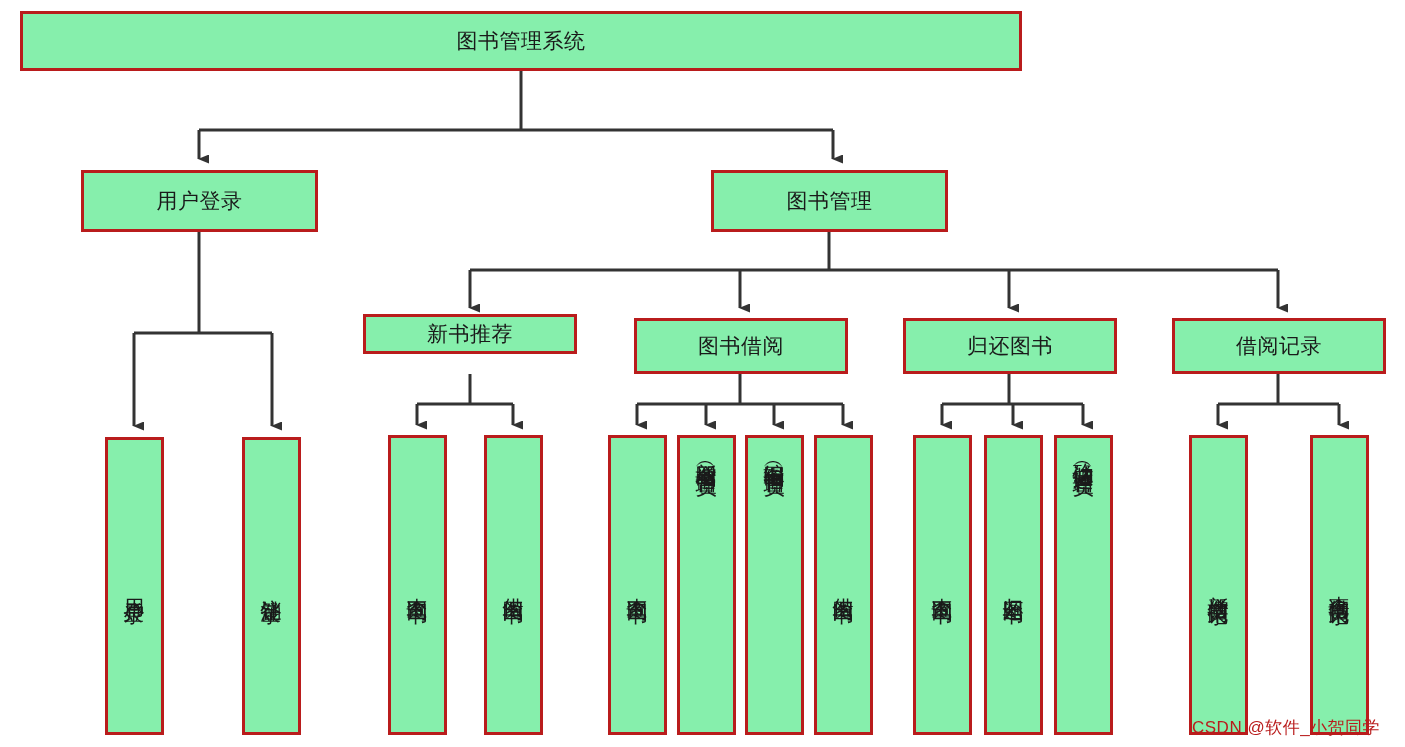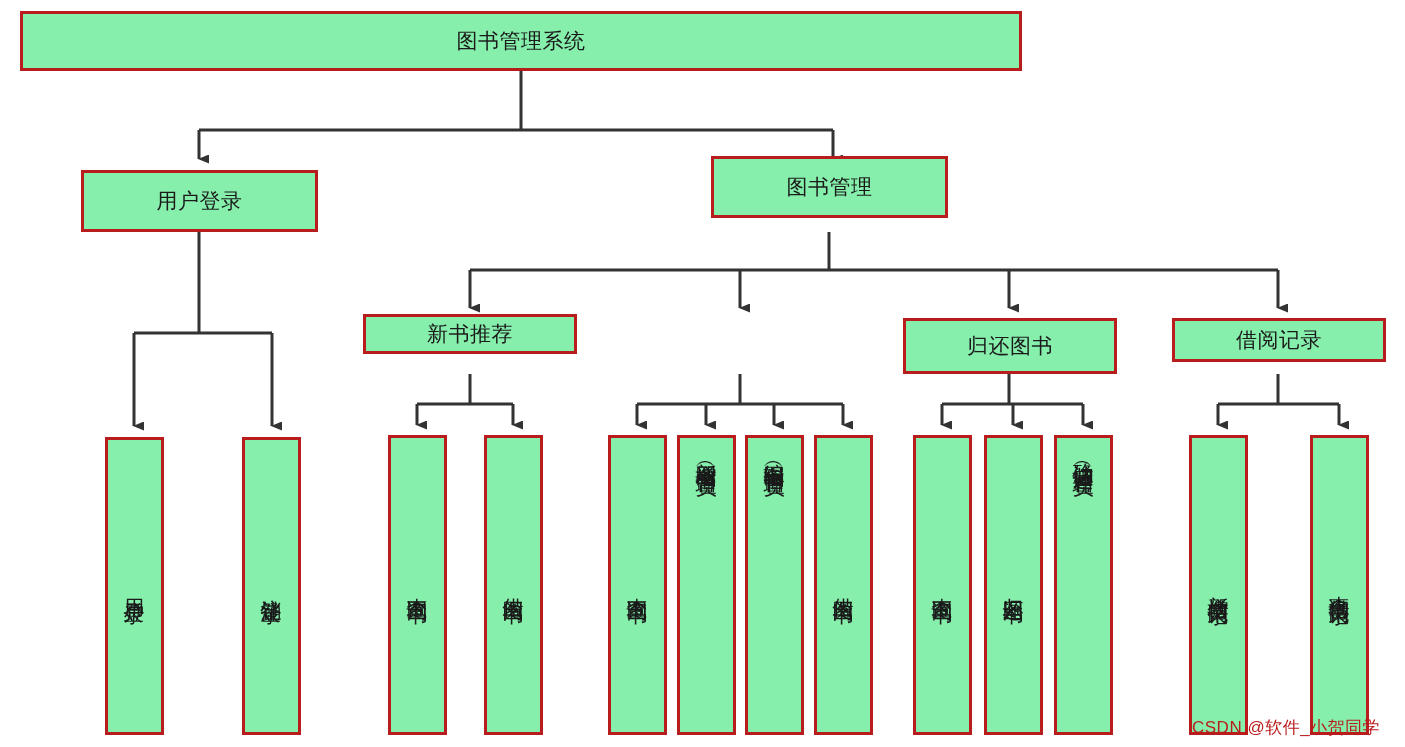--- a/index.html
+++ b/index.html
@@ -128,31 +128,34 @@
     </g>
   </svg>
 
   <div class="node" style="left:20px; top:11px; width:1002px; height:60px;">
     <span class="label">图书管理系统</span>
   </div>
 
   <div class="node" style="left:81px; top:170px; width:237px; height:62px;">
     <span class="label">用户登录</span>
   </div>
-  <div class="node" style="left:711px; top:156px; width:237px; height:62px;">
+  <div class="node" style="left:711px; top:170px; width:237px; height:62px;">
     <span class="label">图书管理</span>
   </div>
 
   <div class="node" style="left:363px; top:314px; width:214px; height:40px;">
     <span class="label">新书推荐</span>
   </div>
+  <div class="node" style="left:634px; top:318px; width:214px; height:56px;">
+    <span class="label">图书借阅</span>
+  </div>
   <div class="node" style="left:903px; top:318px; width:214px; height:56px;">
     <span class="label">归还图书</span>
   </div>
-  <div class="node" style="left:1172px; top:318px; width:214px; height:44px;">
+  <div class="node" style="left:1172px; top:318px; width:214px; height:56px;">
     <span class="label">借阅记录</span>
   </div>
 
   <div class="node vertical centered" style="left:105px; top:437px; width:59px; height:298px;">
     <span class="label">用户登录</span>
   </div>
   <div class="node vertical centered" style="left:242px; top:437px; width:59px; height:298px;">
     <span class="label">注销登录</span>
   </div>
 

